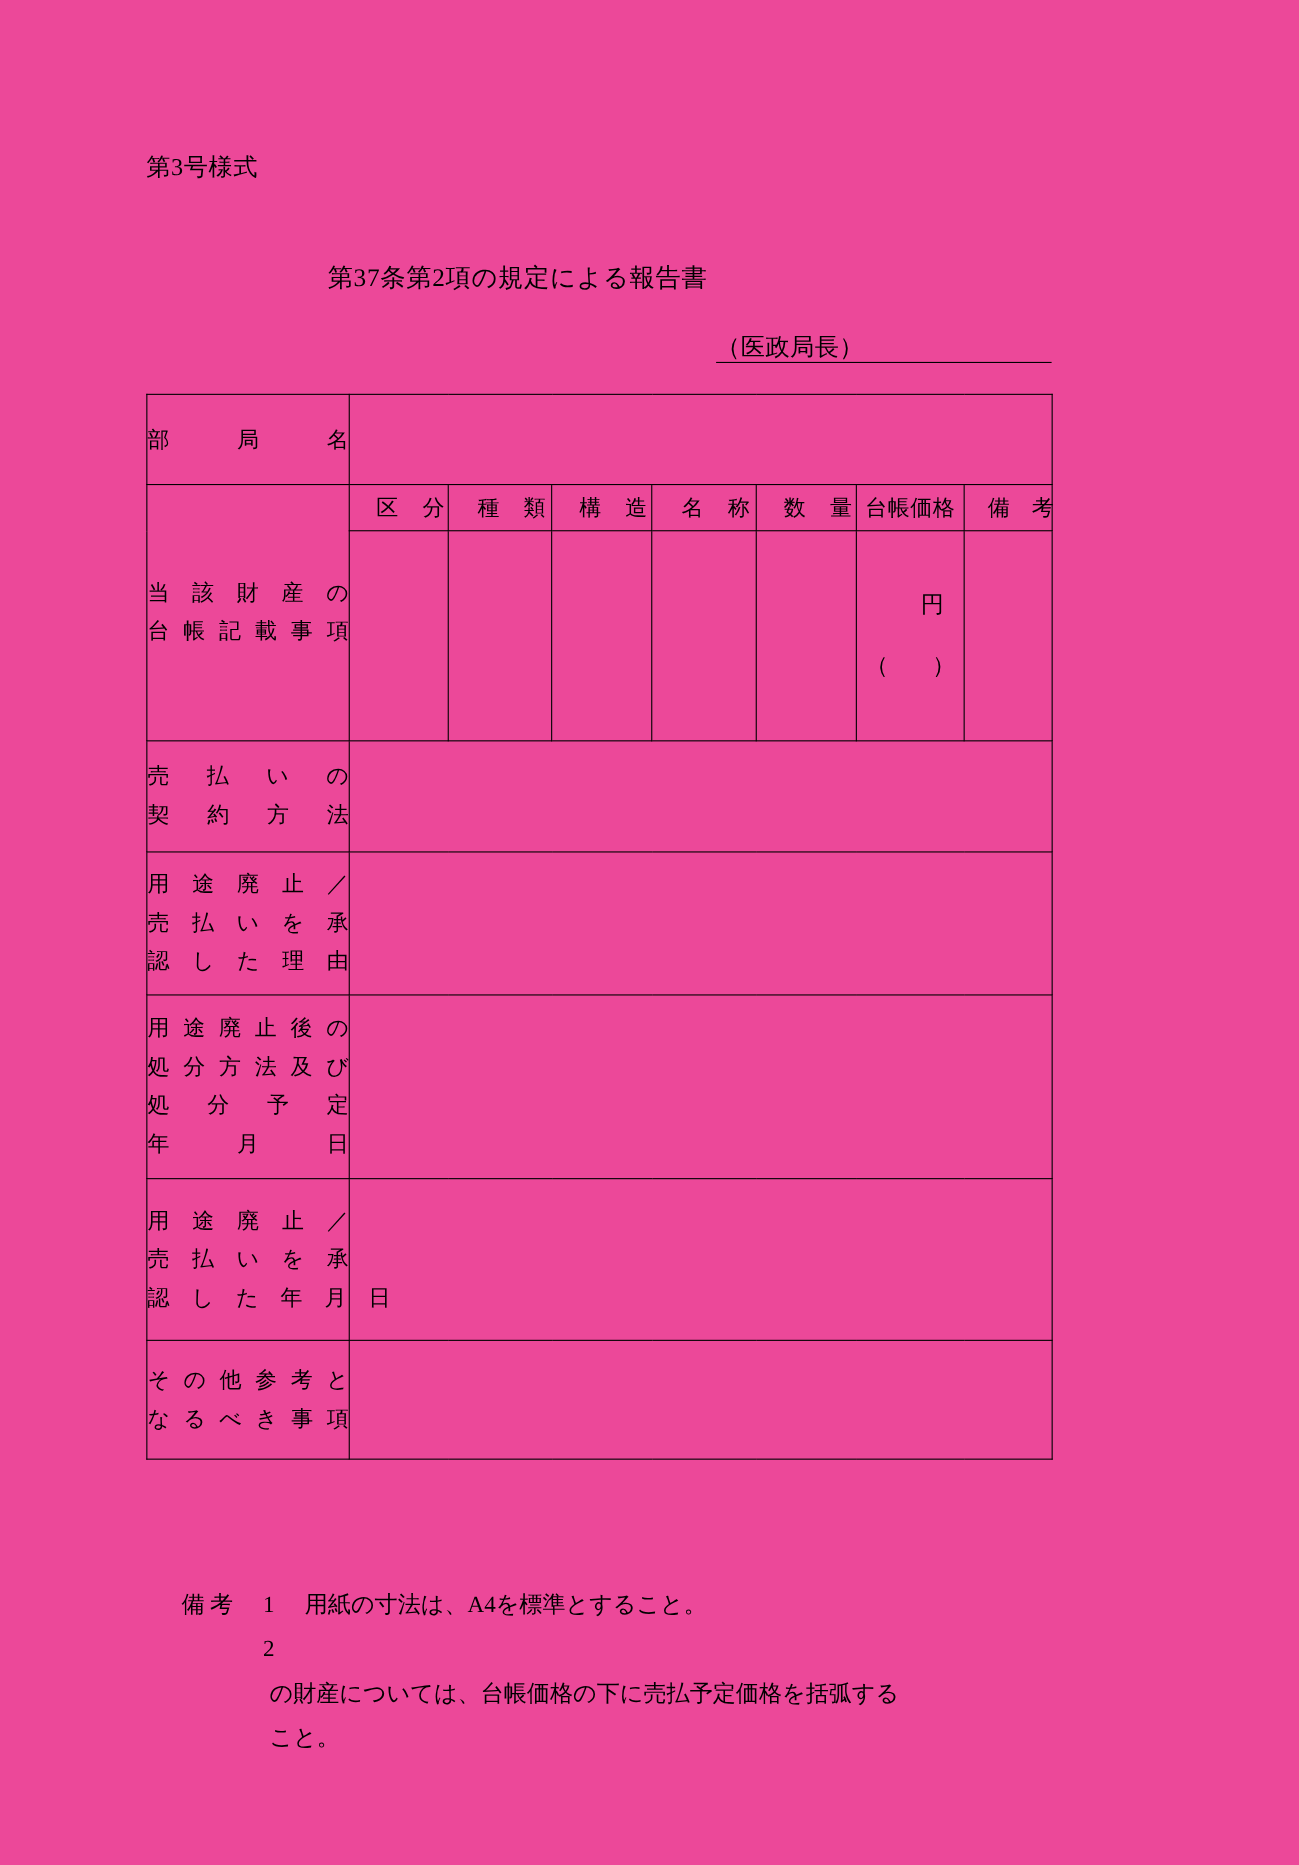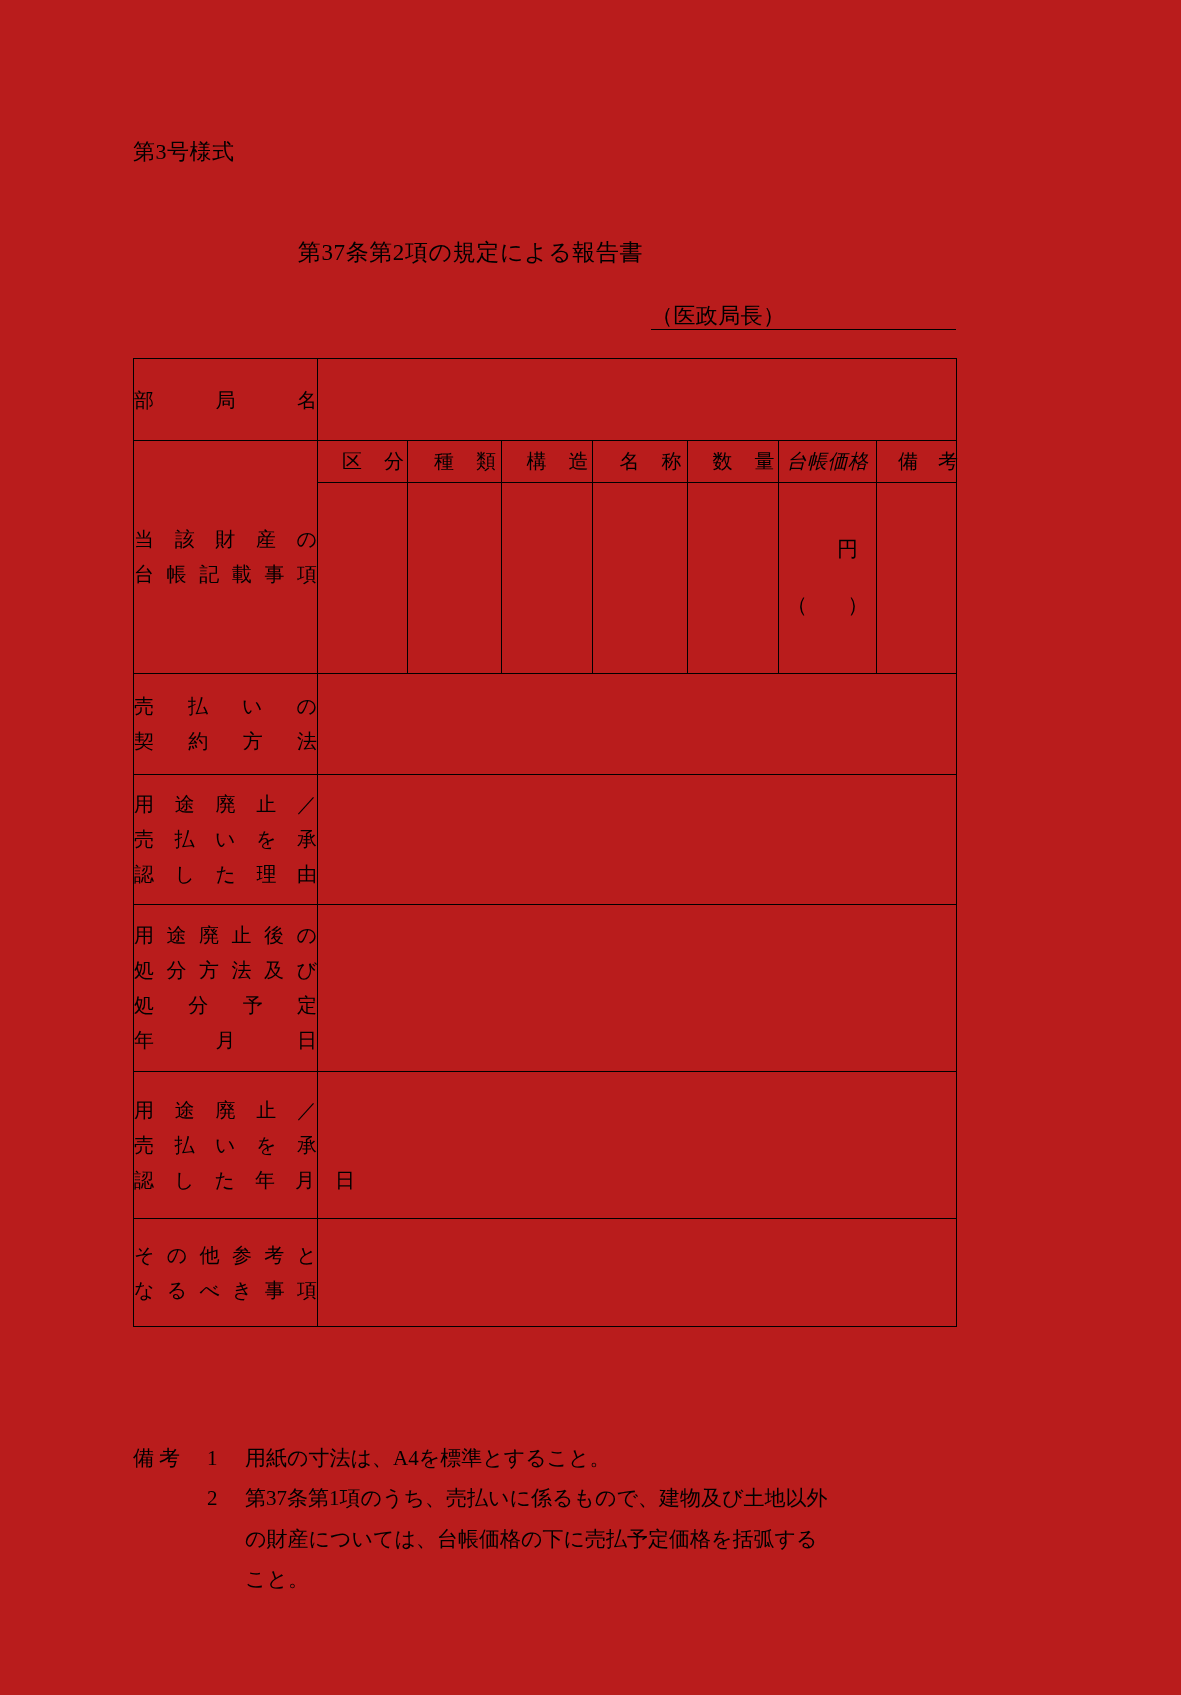--- a/index.html
+++ b/index.html
@@ -8,21 +8,21 @@
     background: #ffffff;
   }
   body {
     font-family: "Liberation Serif", "DejaVu Serif", serif;
     color: #000000;
   }
   #page {
     position: relative;
     width: 1181px;
     height: 1695px;
-    background: #b91c1c;
+    background: #ec4899;
     overflow: hidden;
     box-sizing: border-box;
   }
 
   
   .form-no {
     position: absolute;
     left: 133px;
     top: 137px;
     font-size: 22px;
@@ -107,21 +107,20 @@
     display: inline-block;
     min-width: 62px;
     text-align: justify;
     text-align-last: justify;
     white-space: nowrap;
     padding-left: 21px;
   }
   .sub-h .nosp {
     white-space: nowrap;
     letter-spacing: 0.5px;
-    font-style: italic;
   }
 
   
   .price-cell {
     position: relative;
     height: 190px;
     vertical-align: top;
   }
   .price-yen {
     position: absolute;
@@ -155,20 +154,21 @@
   .note-row {
     display: flex;
     align-items: flex-start;
     white-space: nowrap;
   }
   .note-tag {
     display: inline-block;
     width: 74px;
     letter-spacing: 5px;
     flex: 0 0 auto;
+    margin-left: 32px;
   }
   .note-tag.blank {
     letter-spacing: 0;
   }
   .note-num {
     display: inline-block;
     width: 38px;
     flex: 0 0 auto;
   }
   .note-body {
@@ -301,19 +301,18 @@
 
   <div class="notes">
     <div class="note-row">
       <span class="note-tag">備考</span>
       <span class="note-num">1</span>
       <span class="note-body">用紙の寸法は、A4を標準とすること。</span>
     </div>
     <div class="note-row">
       <span class="note-tag blank"></span>
       <span class="note-num">2</span>
-      <span class="note-body">第37条第1項のうち、売払いに係るもので、建物及び土地以外</span>
     </div>
     <div class="note-cont">の財産については、台帳価格の下に売払予定価格を括弧する</div>
     <div class="note-cont">こと。</div>
   </div>
 
 </div>
 
 </body></html>

